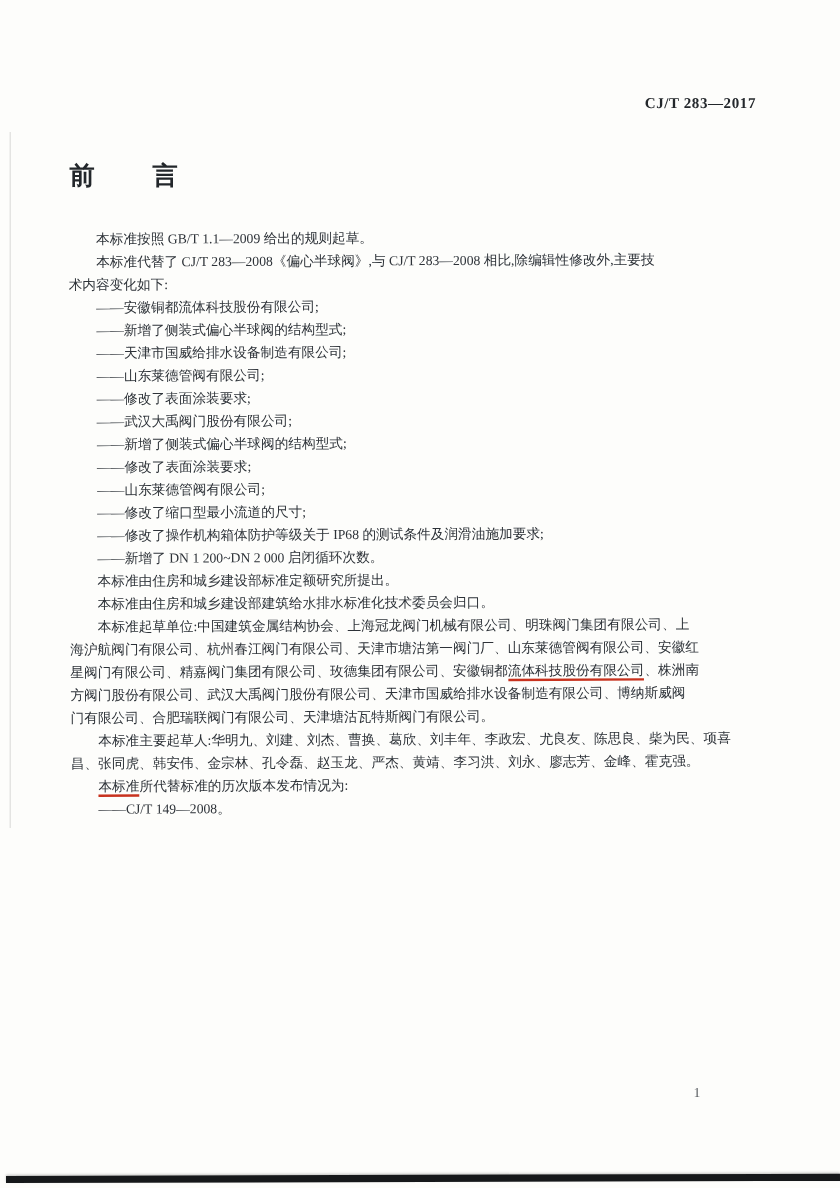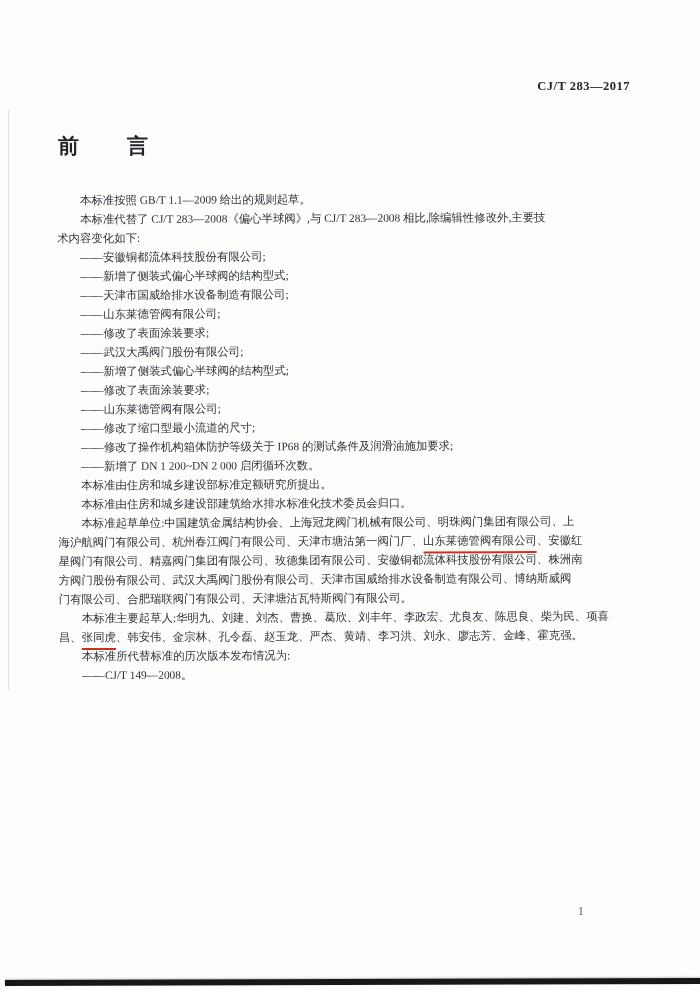--- a/index.html
+++ b/index.html
@@ -19,21 +19,21 @@
   }
   .content{
     position:absolute;top:190px;left:57px;width:553px;
     font-size:11.4px;line-height:19px;
     transform:rotate(-0.25deg);transform-origin:50% 0;
   }
   .line{white-space:nowrap;}
   .line.indent{text-indent:23px;}
   .redmark{
     border-bottom:2.6px solid var(--red,#c8321e);
-    padding-bottom:5px;
+    padding-bottom:19px;
   }
   .page-number{
     position:absolute;top:905px;left:578px;
     font-size:11.5px;color:#55595e;
   }
   .scan-edge-bottom{
     position:absolute;left:5px;bottom:5px;width:695px;height:6px;
     background:#16181a;transform:rotate(-0.15deg);
     box-shadow:0 -1px 2px rgba(0,0,0,.22);
   }

